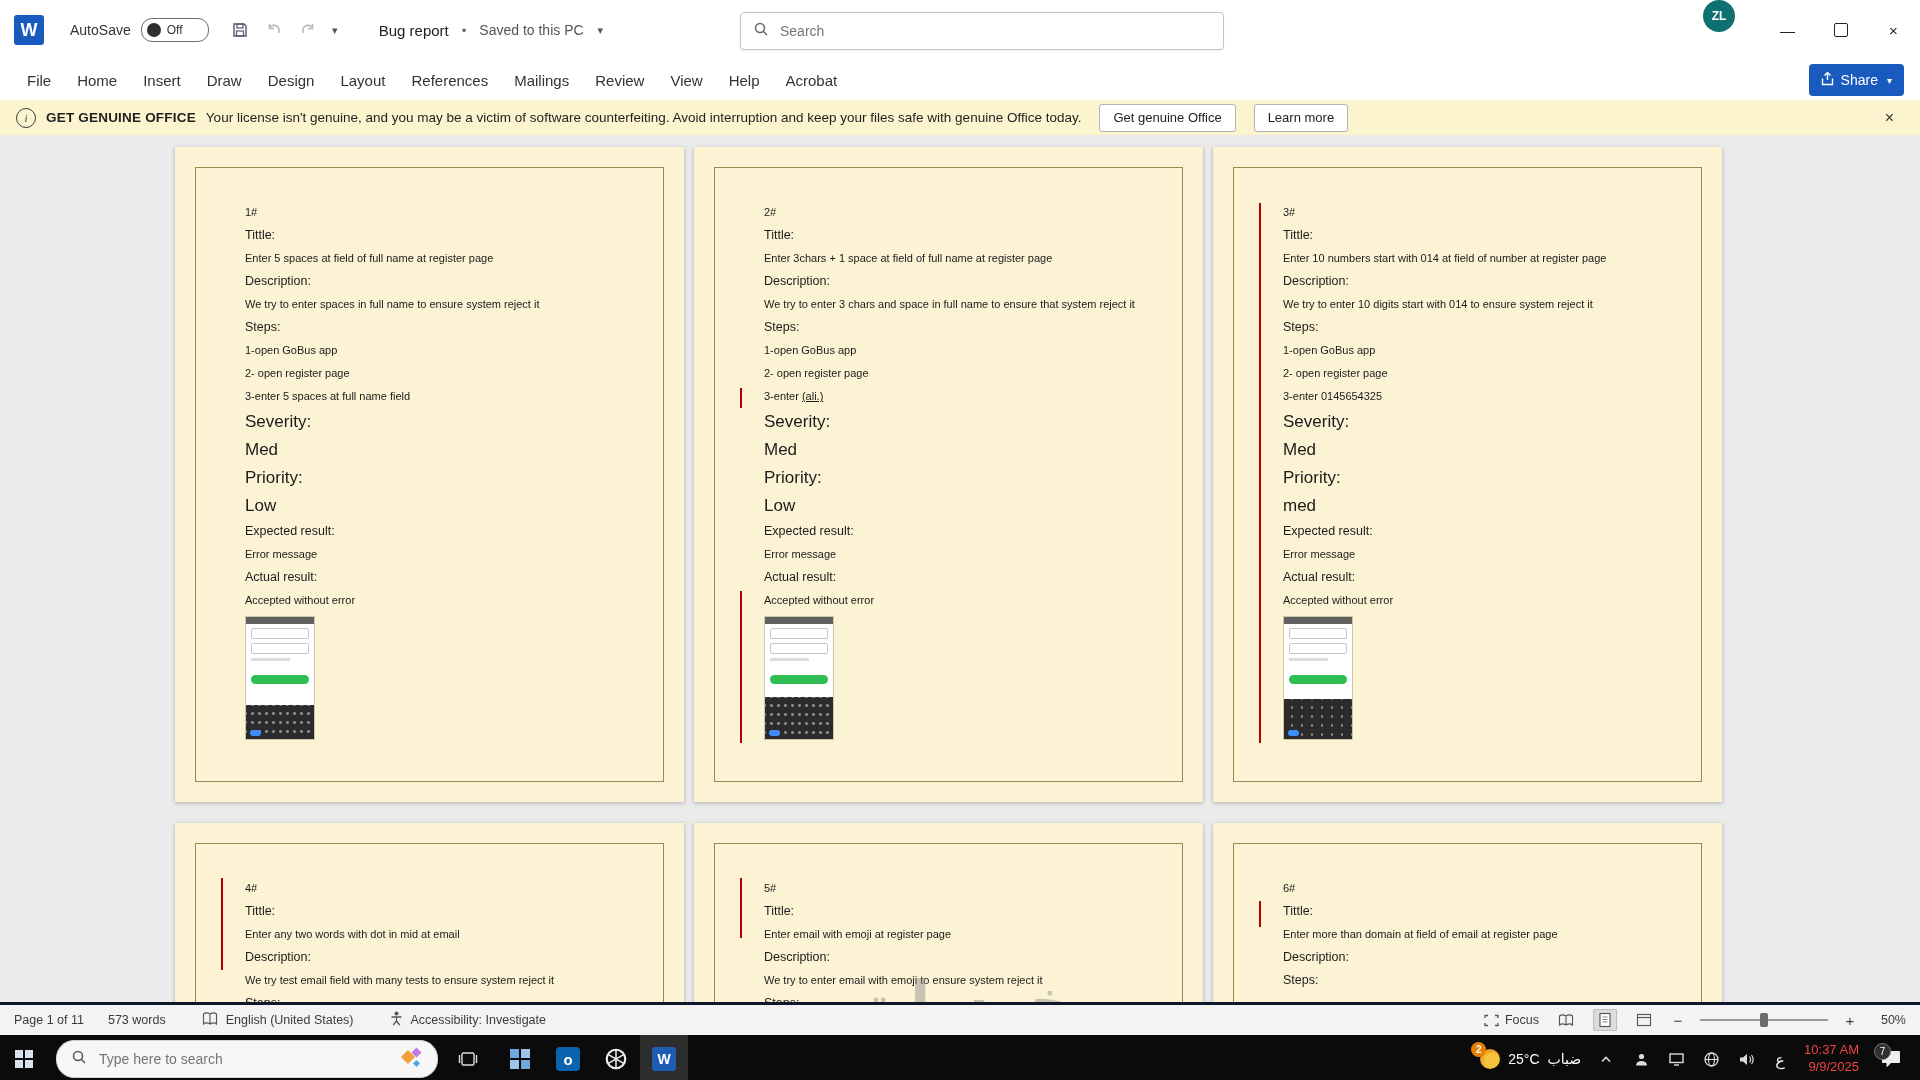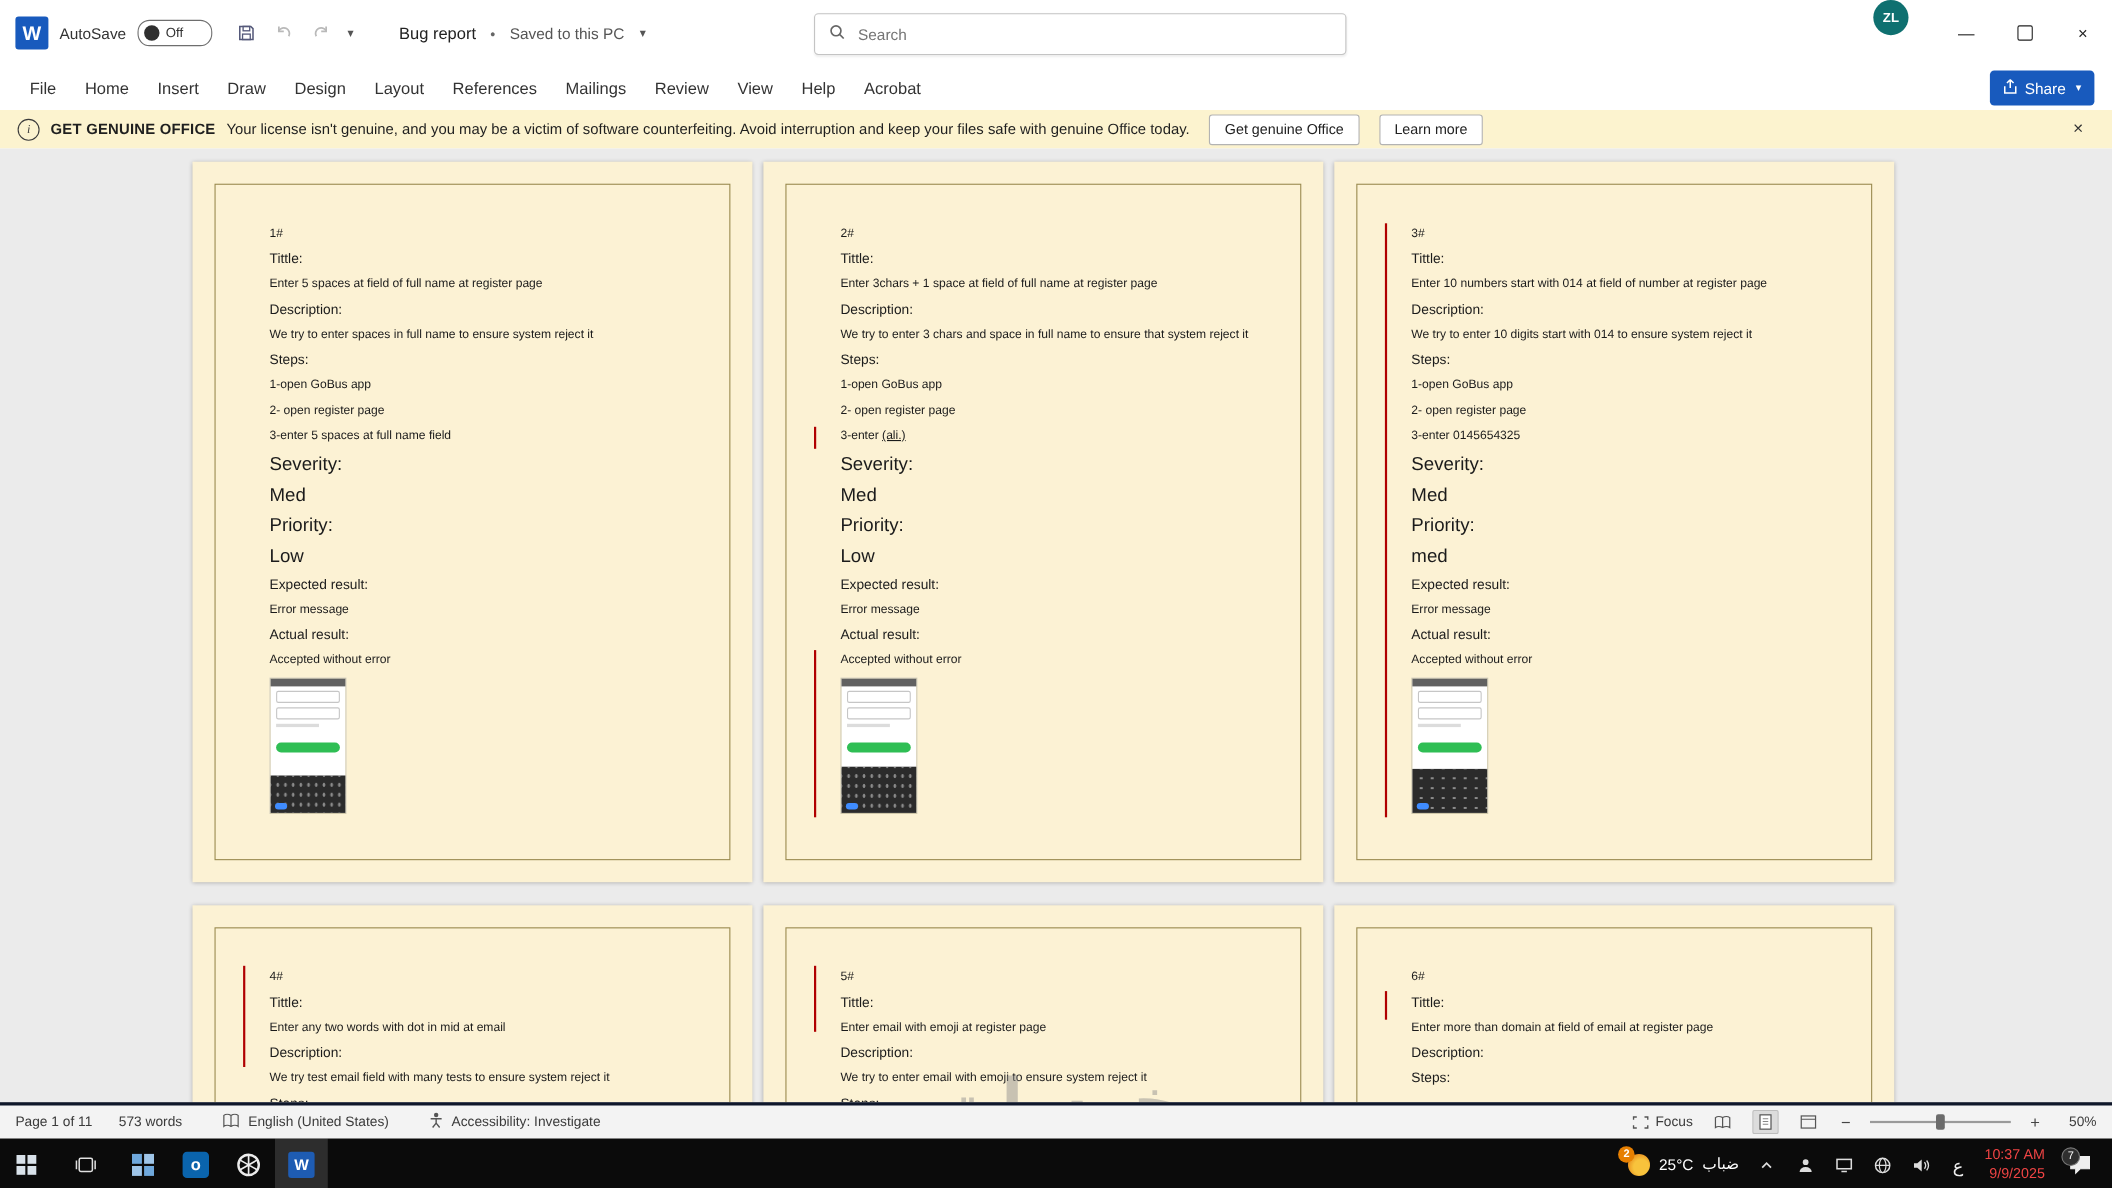--- a/index.html
+++ b/index.html
@@ -8,21 +8,21 @@
     font-family:"Liberation Sans",sans-serif;background:#fff;
     -webkit-font-smoothing:antialiased;
   }
   .ar{font-family:"DejaVu Sans",sans-serif;}
 
   
   .titlebar{height:60px;background:#fff;display:flex;align-items:center;position:relative;}
   .tb-left{display:flex;align-items:center;gap:10px;padding-left:14px;}
   .word-logo{width:30px;height:30px;background:#185abd;color:#fff;font-weight:bold;font-size:18px;
     display:flex;align-items:center;justify-content:center;border-radius:3px;}
-  .autosave-label{font-size:14px;color:#333;margin-left:0;}
+  .autosave-label{font-size:14px;color:#333;margin-left:16px;}
   .toggle{width:56px;height:22px;border:1px solid #6e6e6e;border-radius:11px;display:flex;
     align-items:center;gap:6px;padding:0 5px;background:#fff;}
   .knob{width:14px;height:14px;background:#2f2f2f;border-radius:50%;flex:0 0 auto;}
   .toggle-text{font-size:12px;color:#333;}
   .qat{display:flex;align-items:center;gap:4px;margin-left:6px;}
   .qat-btn{width:30px;height:30px;display:flex;align-items:center;justify-content:center;border-radius:4px;}
   .qat-caret{font-size:11px;color:#555;width:16px;text-align:center;}
   .doc-title{font-size:15px;color:#222;margin-left:26px;}
   .tb-dot{color:#666;font-size:13px;margin:0 3px;}
   .save-status{font-size:14px;color:#555;}
@@ -426,20 +426,34 @@
 
 <div class="taskbar">
   <div class="tk-start">
     <span class="winflag">
         <span></span>
         <span></span>
         <span></span>
         <span></span>
       </span>
   </div>
+  <div class="tk-search">
+    <span>
+      <svg width="16" height="16" viewBox="0 0 16 16">
+          <circle cx="7" cy="7" r="4.5" fill="none" stroke="#555" stroke-width="1.5"></circle>
+          <line x1="10.5" y1="10.5" x2="14" y2="14" stroke="#555" stroke-width="1.5"></line>
+        </svg>
+    </span>
+    <input placeholder="Type here to search" style="">
+    <span class="sparkle">
+        <i class="sp1"></i>
+        <i class="sp2"></i>
+        <i class="sp3"></i>
+      </span>
+  </div>
   <div class="tk-taskview">
     <svg width="20" height="18" viewBox="0 0 20 18">
         <rect x="4" y="3" width="12" height="12" rx="1.5" fill="none" stroke="#e0e0e0" stroke-width="1.4"></rect>
         <path d="M1.5 5 v8 M18.5 5 v8" stroke="#e0e0e0" stroke-width="1.4"></path>
       </svg>
   </div>
   <div class="tk-apps">
     <div class="tk-app">
       <span class="grid-ic">
           <span class="g1"></span>

